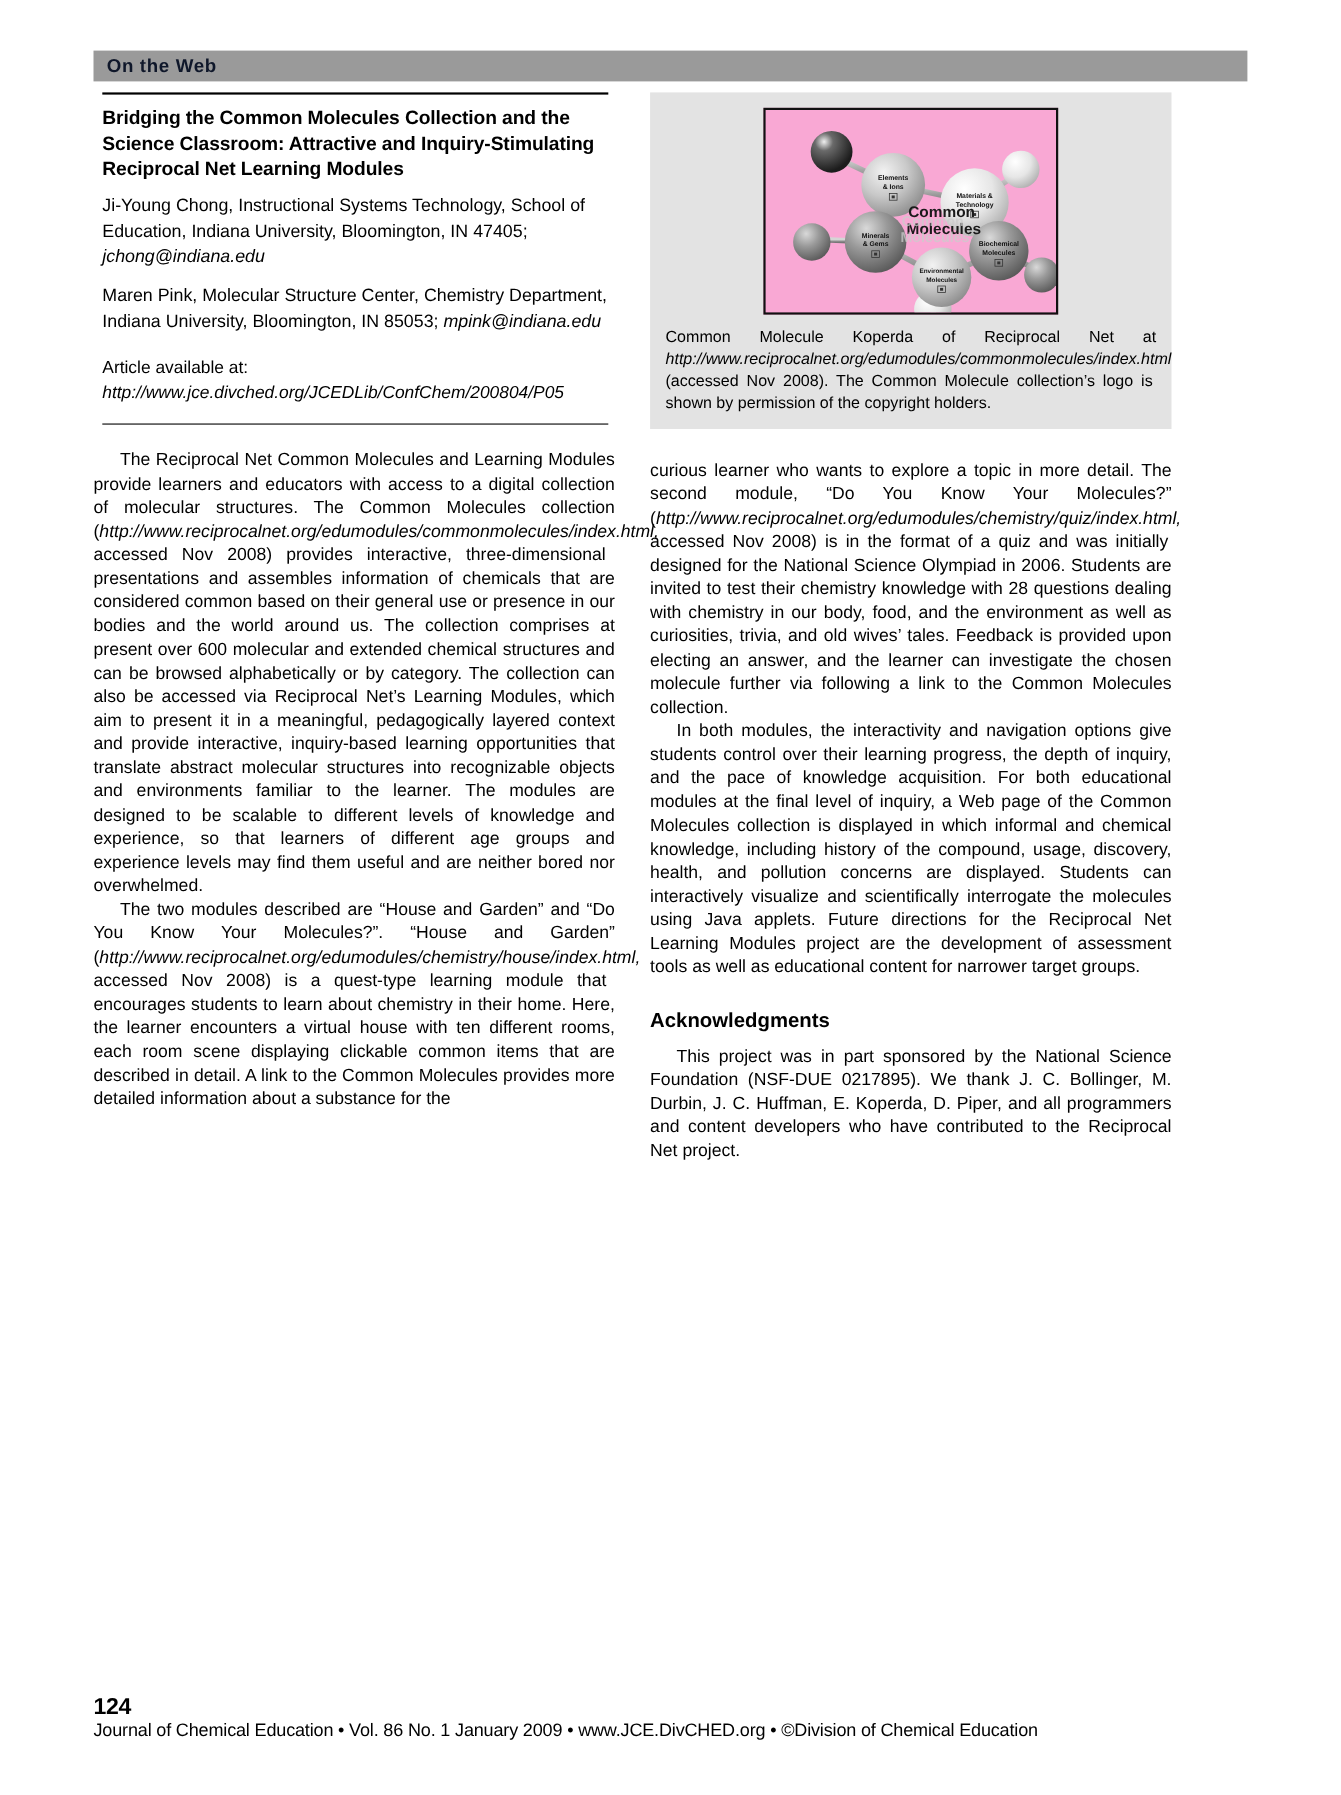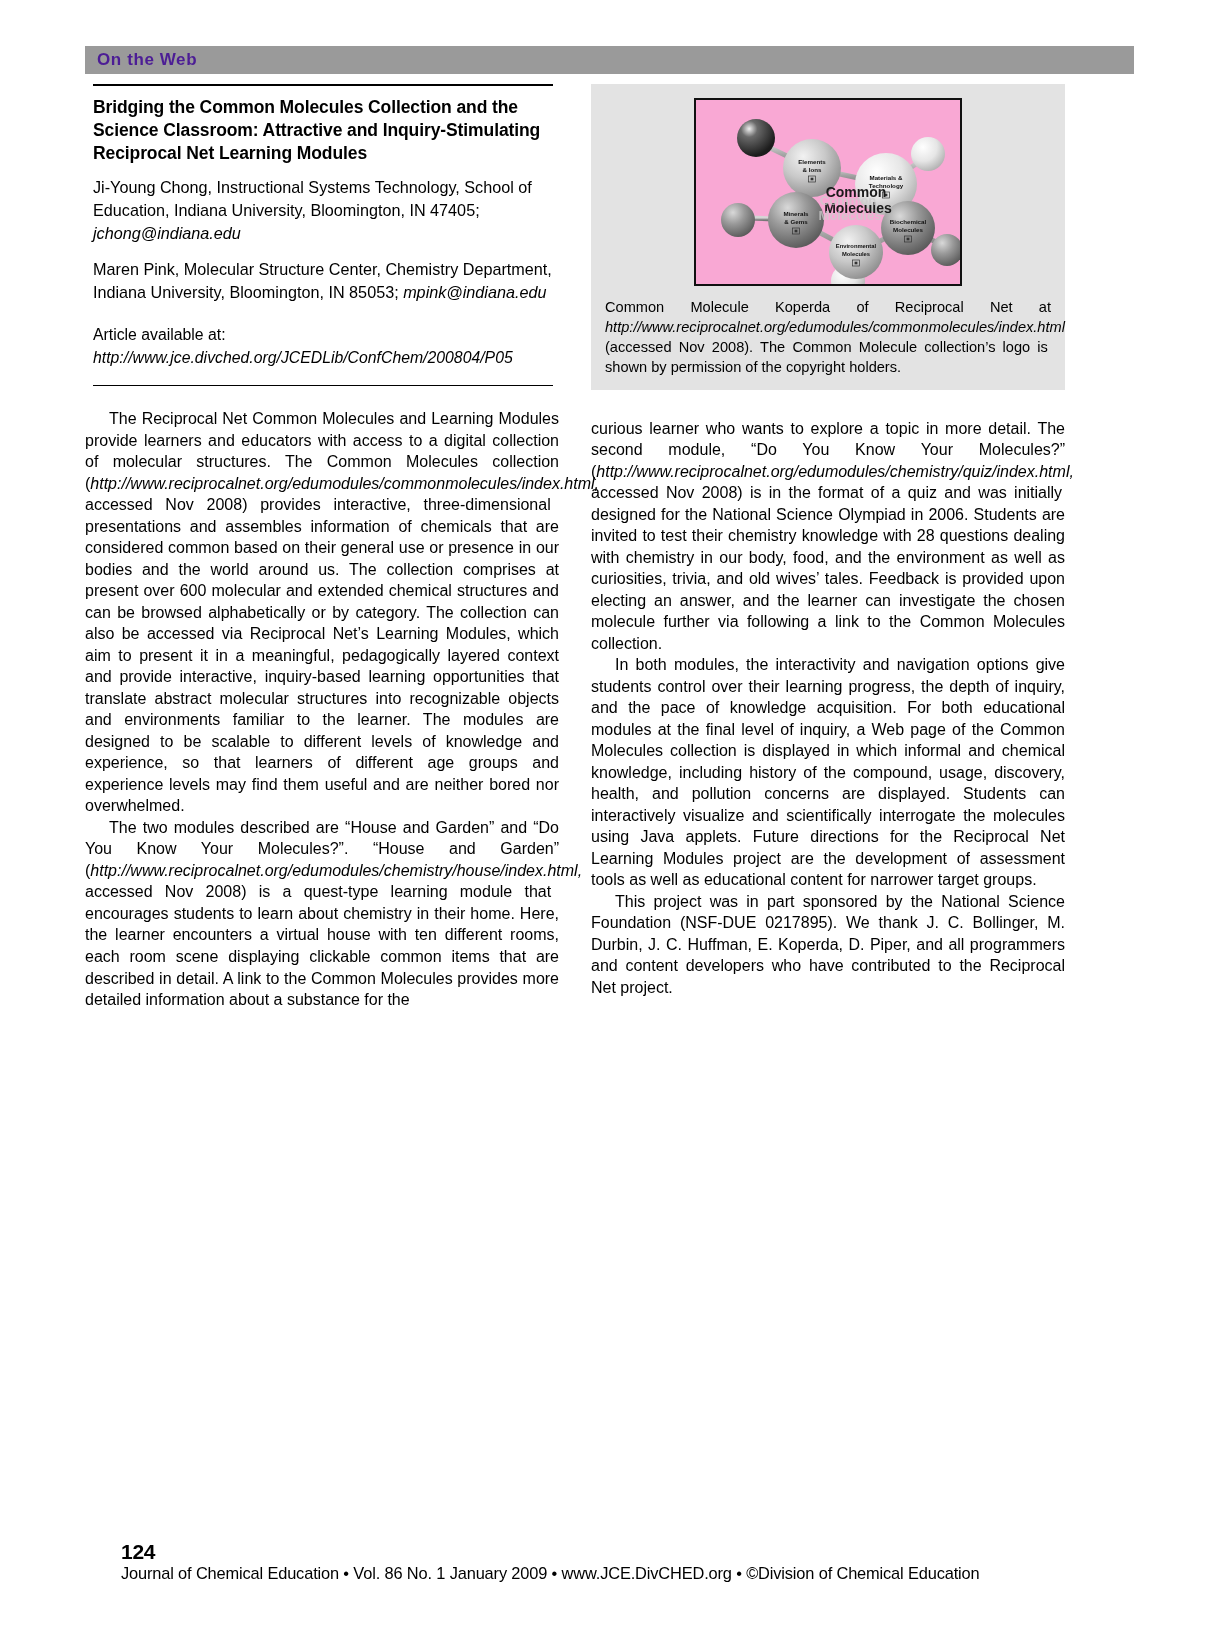--- a/index.html
+++ b/index.html
@@ -25,21 +25,21 @@
     width: 1049px;
     height: 28px;
     background: #9a9a9a;
     display: flex;
     align-items: center;
   }
   .running-head-label {
     font-family: "Liberation Sans", sans-serif;
     font-weight: bold;
     font-size: 17px;
-    color: #4c1d95;
+    color: #0f172a;
     letter-spacing: 0.6px;
     padding-left: 12px;
   }
 
   
   .page {
     position: absolute;
     left: 85px;
     top: 84px;
     width: 1049px;
@@ -163,21 +163,20 @@
   }
   .folio {
     font-weight: bold;
     font-size: 21px;
     margin-right: 24px;
     letter-spacing: -0.3px;
   }
   .footer-text {
     font-size: 16.4px;
     letter-spacing: -0.15px;
-    margin-left: 36px;
   }
 </style>
 </head>
 <body>
 
 <div class="running-head">
   <span class="running-head-label">On the Web</span>
 </div>
 
 <div class="page">
@@ -317,20 +316,21 @@
           <span>Common Molecule Koperda of Reciprocal Net at </span><em>http://www.reciprocalnet.org/edumodules/commonmolecules/index.html</em><span> (accessed Nov 2008). The Common Molecule collection’s logo is shown by permission of the copyright holders.</span>
         </figcaption>
       </figure>
 
       <div class="body-col" style="margin-top:28px;">
         <p class="body no-indent">
           <span>curious learner who wants to explore a topic in more detail. The second module, “Do You Know Your Molecules?” (</span><em>http://www.reciprocalnet.org/edumodules/chemistry/quiz/index.html,</em><span> accessed Nov 2008) is in the format of a quiz and was initially designed for the National Science Olympiad in 2006. Students are invited to test their chemistry knowledge with 28 questions dealing with chemistry in our body, food, and the environment as well as curiosities, trivia, and old wives’ tales. Feedback is provided upon electing an answer, and the learner can investigate the chosen molecule further via following a link to the Common Molecules collection.</span>
         </p>
         <p class="body">In both modules, the interactivity and navigation options give students control over their learning progress, the depth of inquiry, and the pace of knowledge acquisition. For both educational modules at the final level of inquiry, a Web page of the Common Molecules collection is displayed in which informal and chemical knowledge, including history of the compound, usage, discovery, health, and pollution concerns are displayed. Students can interactively visualize and scientifically interrogate the molecules using Java applets. Future directions for the Reciprocal Net Learning Modules project are the development of assessment tools as well as educational content for narrower target groups.</p>
 
+        <h2 class="section-head">Acknowledgments</h2>
         <p class="body">This project was in part sponsored by the National Science Foundation (NSF-DUE 0217895). We thank J. C. Bollinger, M. Durbin, J. C. Huffman, E. Koperda, D. Piper, and all programmers and content developers who have contributed to the Reciprocal Net project.</p>
       </div>
 
     </div>
   </div>
 </div>
 
 <div class="footer">
   <span class="folio">124</span>
   <span class="footer-text">Journal of Chemical Education  •  Vol. 86 No. 1 January 2009  •  www.JCE.DivCHED.org  •  ©Division of Chemical Education</span>

